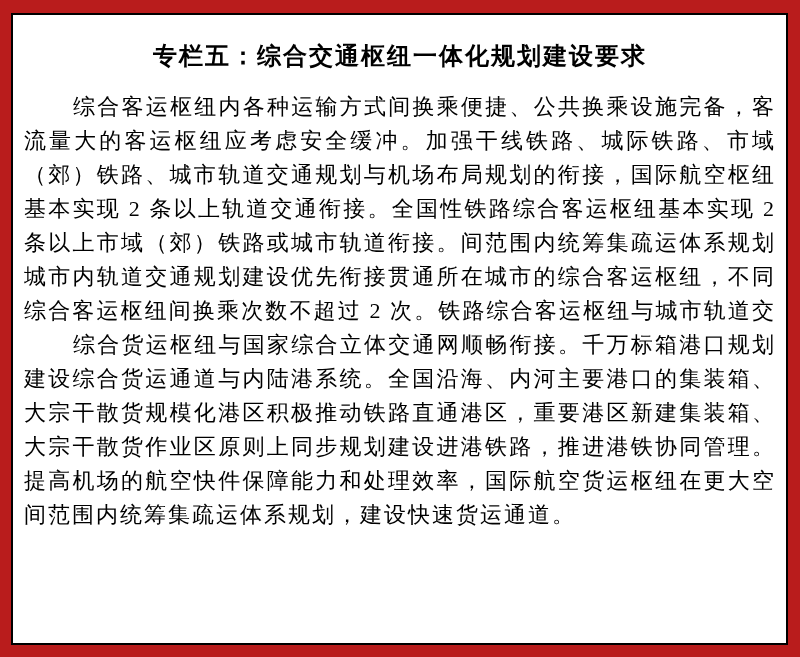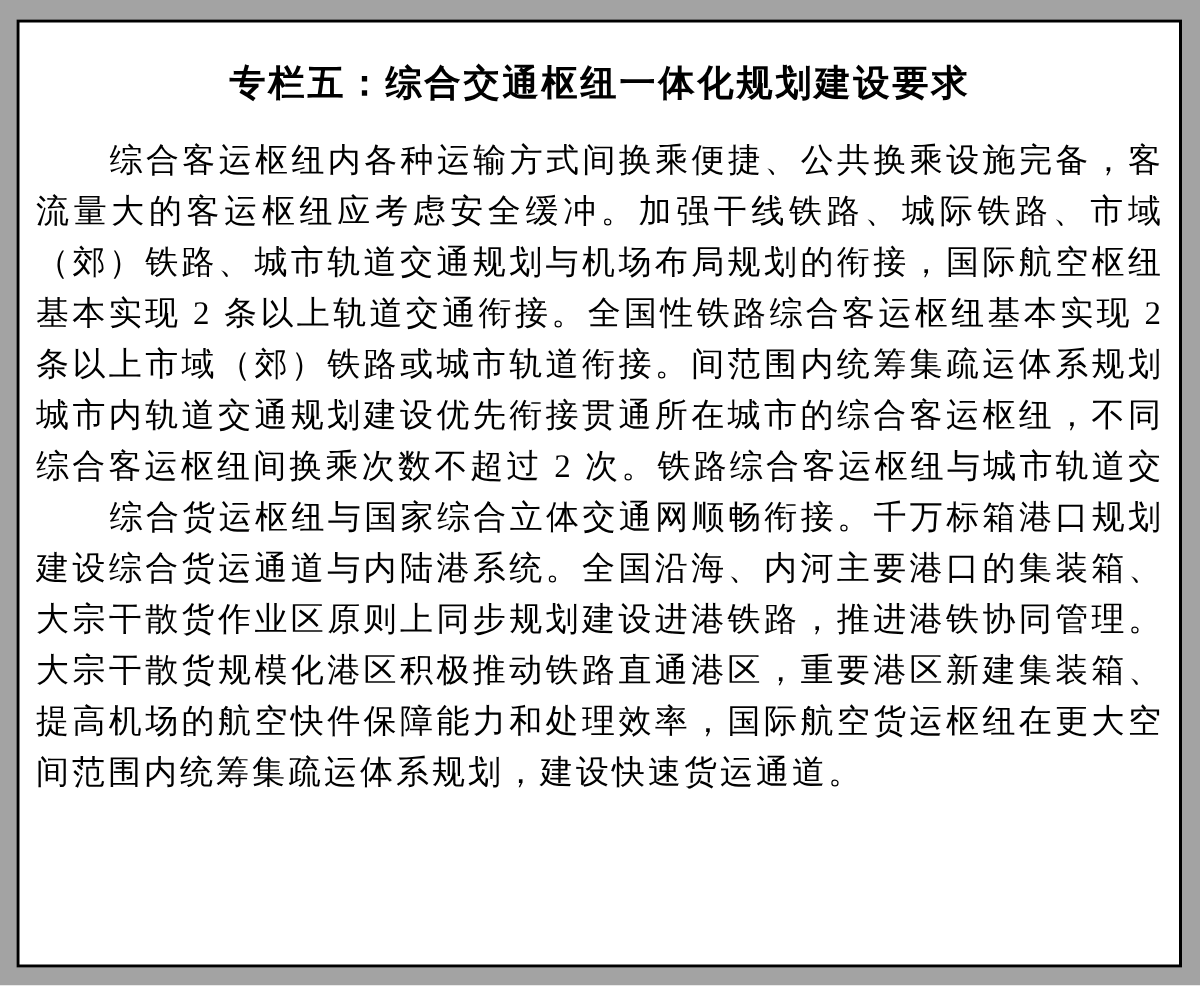--- a/index.html
+++ b/index.html
@@ -4,21 +4,21 @@
 <style>
   html, body {
     margin: 0;
     padding: 0;
     background: #ffffff;
   }
   .page {
     position: relative;
     width: 800px;
     height: 657px;
-    background: #a3a3a3;
+    background: #b91c1c;
     overflow: hidden;
   }
   .column-box {
     position: absolute;
     left: 11px;
     top: 13px;
     width: 773px;
     height: 628px;
     border: 2px solid #000000;
     background: #ffffff;
@@ -74,21 +74,21 @@
         <div class="line just indent">综合客运枢纽内各种运输方式间换乘便捷、公共换乘设施完备，客</div>
         <div class="line just">流量大的客运枢纽应考虑安全缓冲。加强干线铁路、城际铁路、市域</div>
         <div class="line just">（郊）铁路、城市轨道交通规划与机场布局规划的衔接，国际航空枢纽</div>
         <div class="line just">基本实现 2 条以上轨道交通衔接。全国性铁路综合客运枢纽基本实现 2</div>
         <div class="line just">条以上市域（郊）铁路或城市轨道衔接。间范围内统筹集疏运体系规划</div>
         <div class="line just">城市内轨道交通规划建设优先衔接贯通所在城市的综合客运枢纽，不同</div>
         <div class="line just">综合客运枢纽间换乘次数不超过 2 次。铁路综合客运枢纽与城市轨道交</div>
 
         <div class="line just indent">综合货运枢纽与国家综合立体交通网顺畅衔接。千万标箱港口规划</div>
         <div class="line just">建设综合货运通道与内陆港系统。全国沿海、内河主要港口的集装箱、</div>
+        <div class="line just">大宗干散货规模化港区积极推动铁路直通港区，重要港区新建集装箱、</div>
         <div class="line just">大宗干散货作业区原则上同步规划建设进港铁路，推进港铁协同管理。</div>
-        <div class="line just">大宗干散货规模化港区积极推动铁路直通港区，重要港区新建集装箱、</div>
         <div class="line just">提高机场的航空快件保障能力和处理效率，国际航空货运枢纽在更大空</div>
         <div class="line">间范围内统筹集疏运体系规划，建设快速货运通道。</div>
 
       </div>
     </div>
   </div>
 </div>
 
 </body></html>

